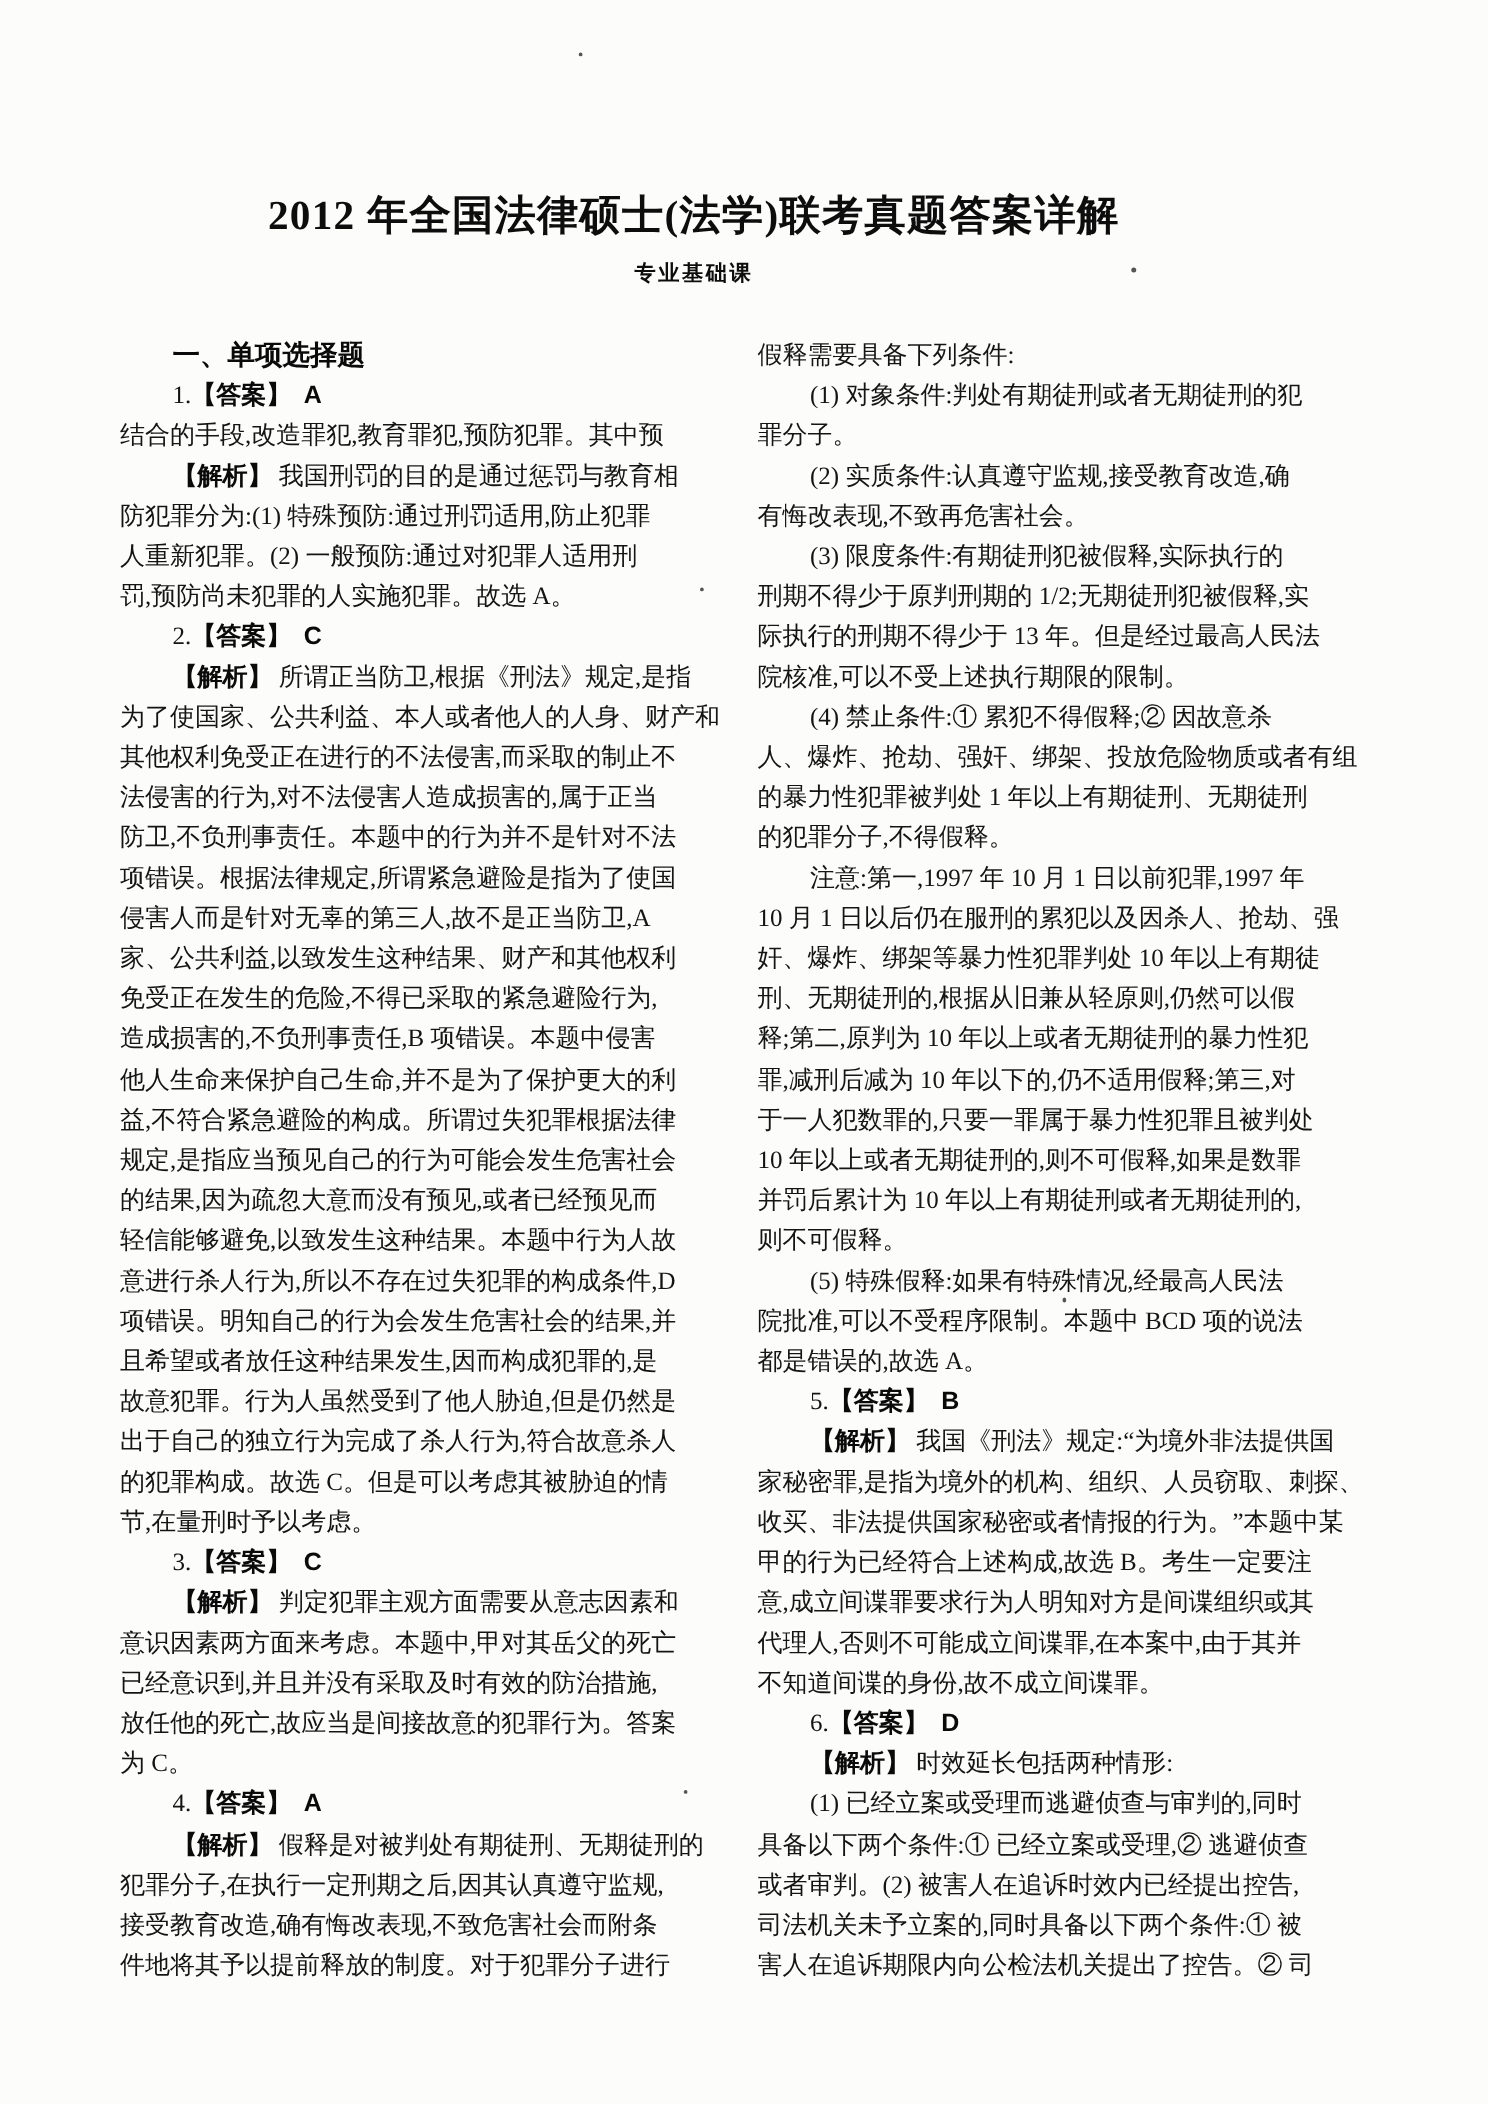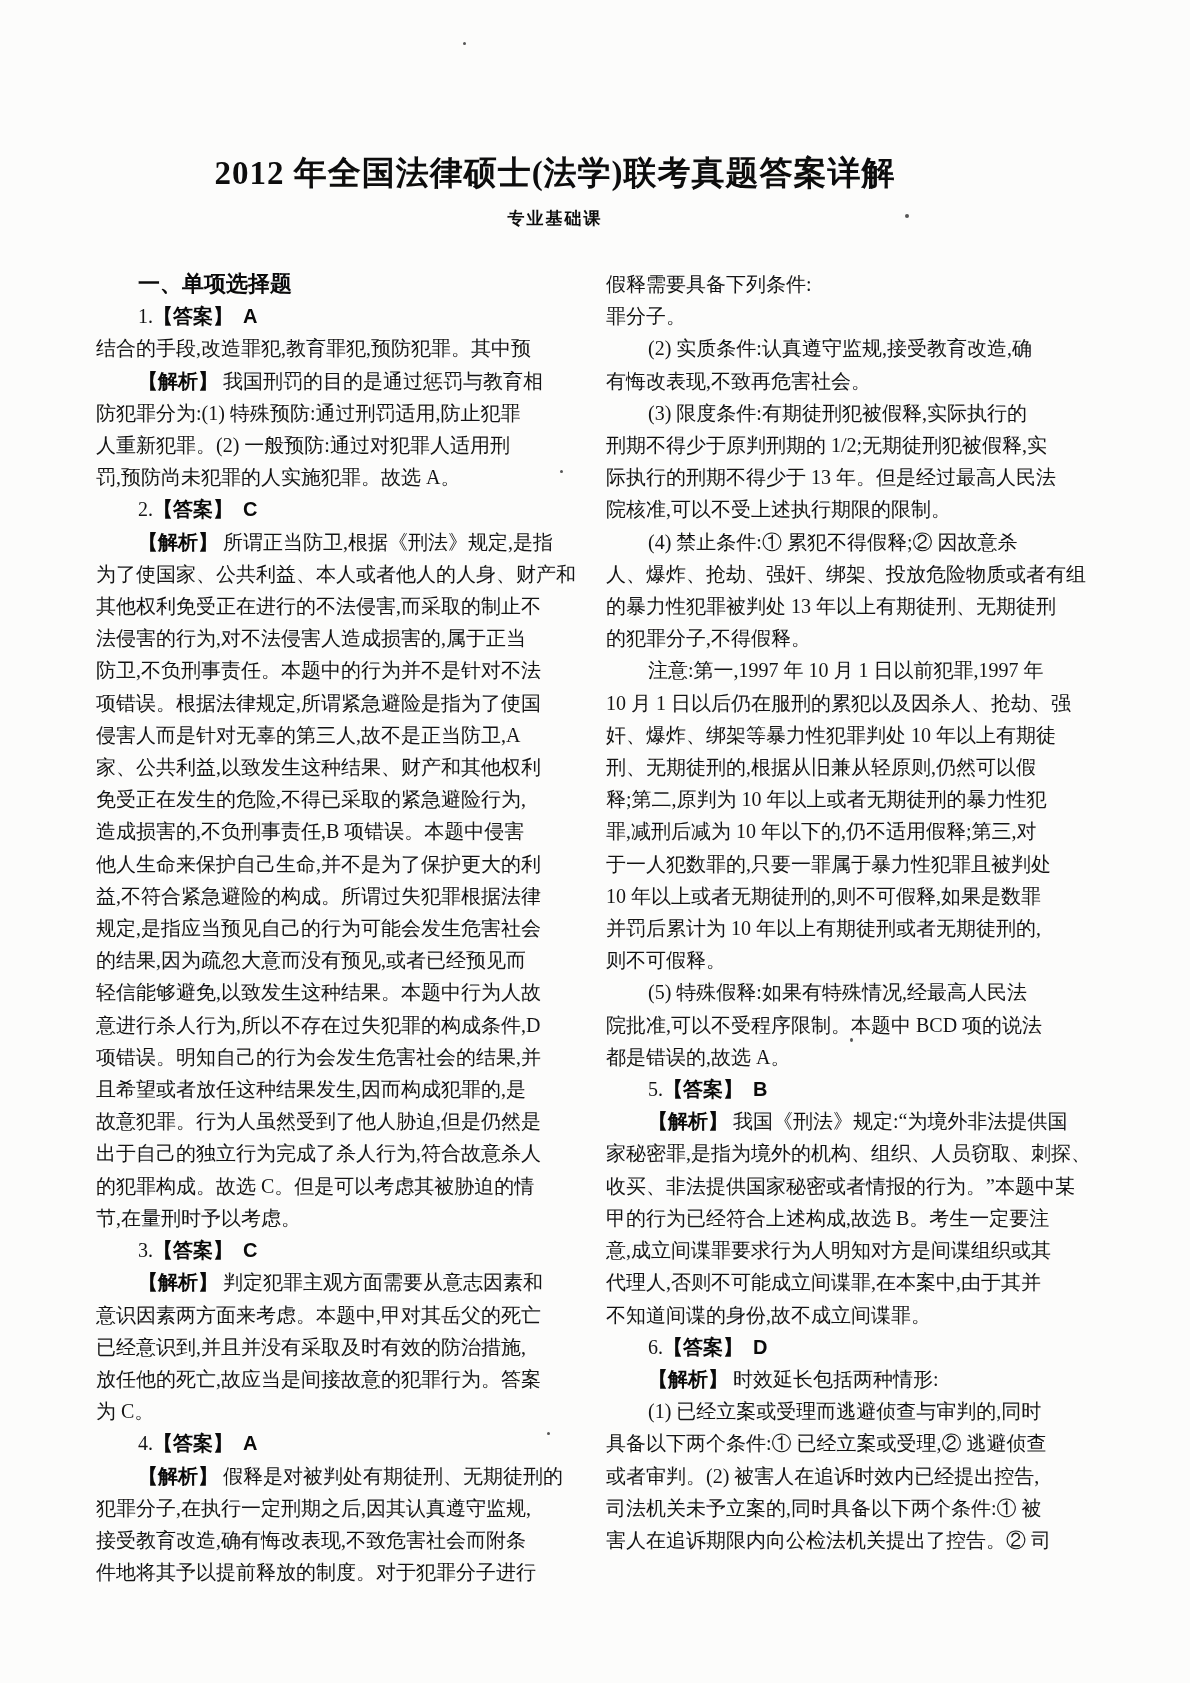--- a/index.html
+++ b/index.html
@@ -94,30 +94,31 @@
           <div class="line indent">4.<b>【答案】</b>&nbsp;&nbsp;<b>A</b></div>
           <div class="line indent"><b>【解析】</b> 假释是对被判处有期徒刑、无期徒刑的</div>
           <div class="line">犯罪分子,在执行一定刑期之后,因其认真遵守监规,</div>
           <div class="line">接受教育改造,确有悔改表现,不致危害社会而附条</div>
           <div class="line">件地将其予以提前释放的制度。对于犯罪分子进行</div>
         </div>
     </div>
     <div class="col">
       <div>
           <div class="line">假释需要具备下列条件:</div>
+          <div class="line indent">(1) 对象条件:判处有期徒刑或者无期徒刑的犯</div>
           <div class="line">罪分子。</div>
           <div class="line indent">(2) 实质条件:认真遵守监规,接受教育改造,确</div>
           <div class="line">有悔改表现,不致再危害社会。</div>
           <div class="line indent">(3) 限度条件:有期徒刑犯被假释,实际执行的</div>
           <div class="line">刑期不得少于原判刑期的 1/2;无期徒刑犯被假释,实</div>
           <div class="line">际执行的刑期不得少于 13 年。但是经过最高人民法</div>
           <div class="line">院核准,可以不受上述执行期限的限制。</div>
           <div class="line indent">(4) 禁止条件:① 累犯不得假释;② 因故意杀</div>
           <div class="line">人、爆炸、抢劫、强奸、绑架、投放危险物质或者有组织</div>
-          <div class="line">的暴力性犯罪被判处 13 年以上有期徒刑、无期徒刑</div>
+          <div class="line">的暴力性犯罪被判处 1 年以上有期徒刑、无期徒刑</div>
           <div class="line">的犯罪分子,不得假释。</div>
           <div class="line indent">注意:第一,1997 年 10 月 1 日以前犯罪,1997 年</div>
           <div class="line">10 月 1 日以后仍在服刑的累犯以及因杀人、抢劫、强</div>
           <div class="line">奸、爆炸、绑架等暴力性犯罪判处 10 年以上有期徒</div>
           <div class="line">刑、无期徒刑的,根据从旧兼从轻原则,仍然可以假</div>
           <div class="line">释;第二,原判为 10 年以上或者无期徒刑的暴力性犯</div>
           <div class="line">罪,减刑后减为 10 年以下的,仍不适用假释;第三,对</div>
           <div class="line">于一人犯数罪的,只要一罪属于暴力性犯罪且被判处</div>
           <div class="line">10 年以上或者无期徒刑的,则不可假释,如果是数罪</div>
           <div class="line">并罚后累计为 10 年以上有期徒刑或者无期徒刑的,</div>

